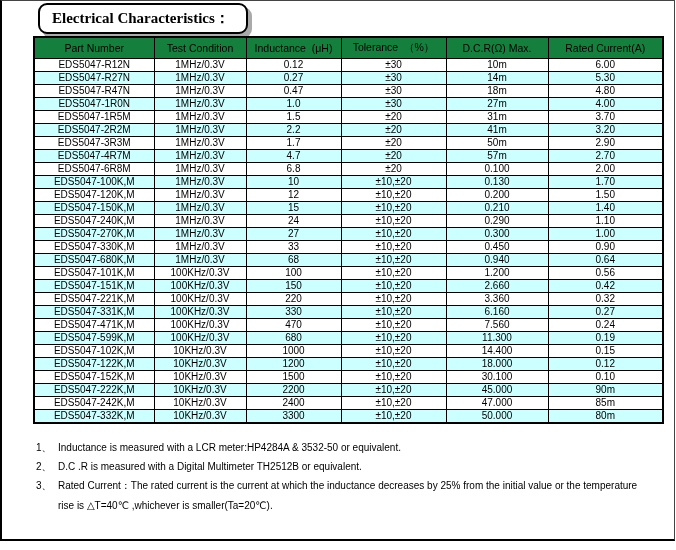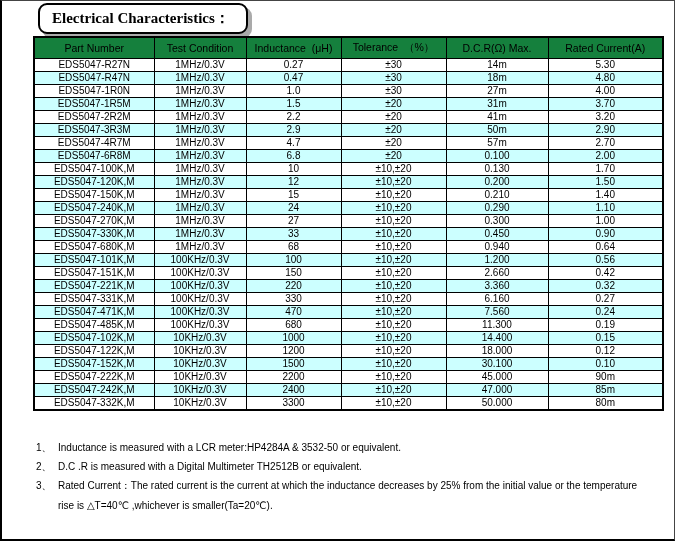--- a/index.html
+++ b/index.html
@@ -104,20 +104,28 @@
       <th>Part Number</th>
       <th>Test Condition</th>
       <th>Inductance&nbsp;&nbsp;(μH)</th>
       <th>Tolerance&nbsp;&nbsp;（%）</th>
       <th>D.C.R(Ω) Max.</th>
       <th>Rated Current(A)</th>
     </tr>
   </thead>
   <tbody>
       <tr>
+    <td>EDS5047-R12N</td>
+    <td>1MHz/0.3V</td>
+    <td>0.12</td>
+    <td>±30</td>
+    <td>10m</td>
+    <td>6.00</td>
+  </tr>
+      <tr>
     <td>EDS5047-R27N</td>
     <td>1MHz/0.3V</td>
     <td>0.27</td>
     <td>±30</td>
     <td>14m</td>
     <td>5.30</td>
   </tr>
       <tr>
     <td>EDS5047-R47N</td>
     <td>1MHz/0.3V</td>
@@ -146,21 +154,21 @@
     <td>EDS5047-2R2M</td>
     <td>1MHz/0.3V</td>
     <td>2.2</td>
     <td>±20</td>
     <td>41m</td>
     <td>3.20</td>
   </tr>
       <tr>
     <td>EDS5047-3R3M</td>
     <td>1MHz/0.3V</td>
-    <td>2.9</td>
+    <td>1.7</td>
     <td>±20</td>
     <td>50m</td>
     <td>2.90</td>
   </tr>
       <tr>
     <td>EDS5047-4R7M</td>
     <td>1MHz/0.3V</td>
     <td>4.7</td>
     <td>±20</td>
     <td>57m</td>
@@ -264,21 +272,21 @@
   </tr>
       <tr>
     <td>EDS5047-471K,M</td>
     <td>100KHz/0.3V</td>
     <td>470</td>
     <td>±10,±20</td>
     <td>7.560</td>
     <td>0.24</td>
   </tr>
       <tr>
-    <td>EDS5047-485K,M</td>
+    <td>EDS5047-599K,M</td>
     <td>100KHz/0.3V</td>
     <td>680</td>
     <td>±10,±20</td>
     <td>11.300</td>
     <td>0.19</td>
   </tr>
       <tr>
     <td>EDS5047-102K,M</td>
     <td>10KHz/0.3V</td>
     <td>1000</td>

